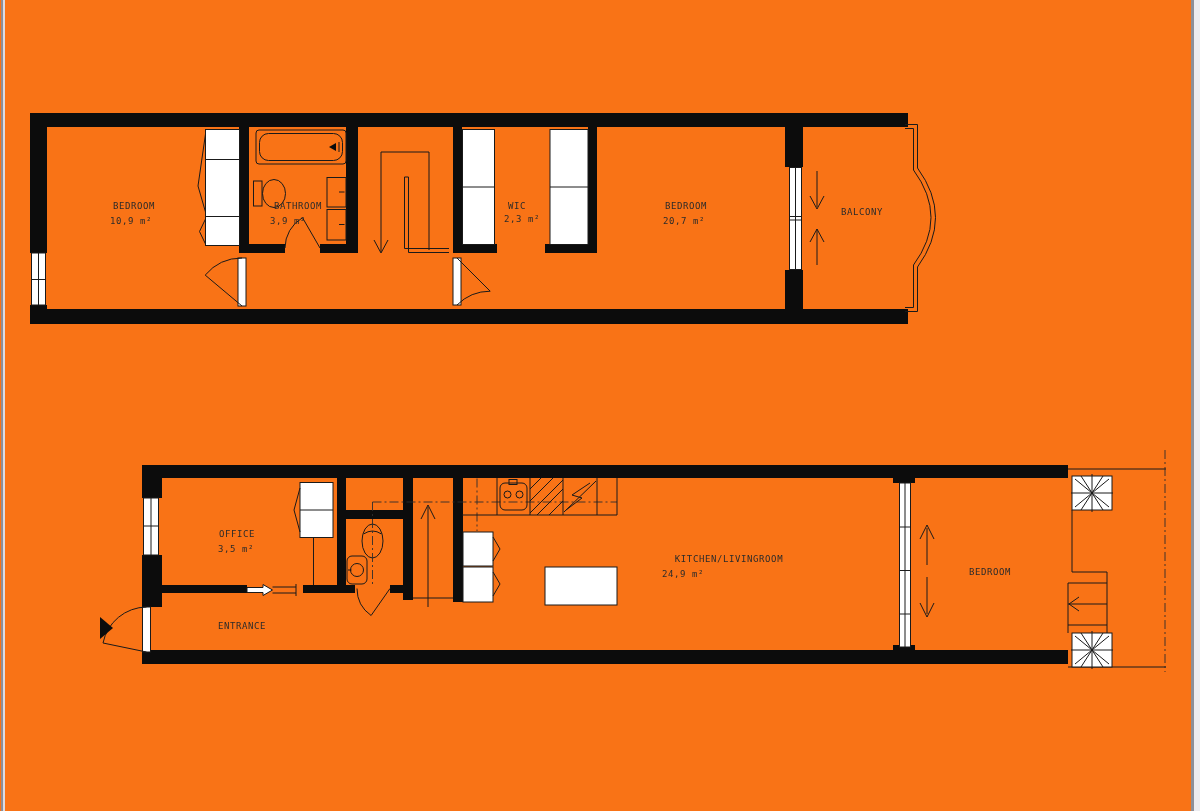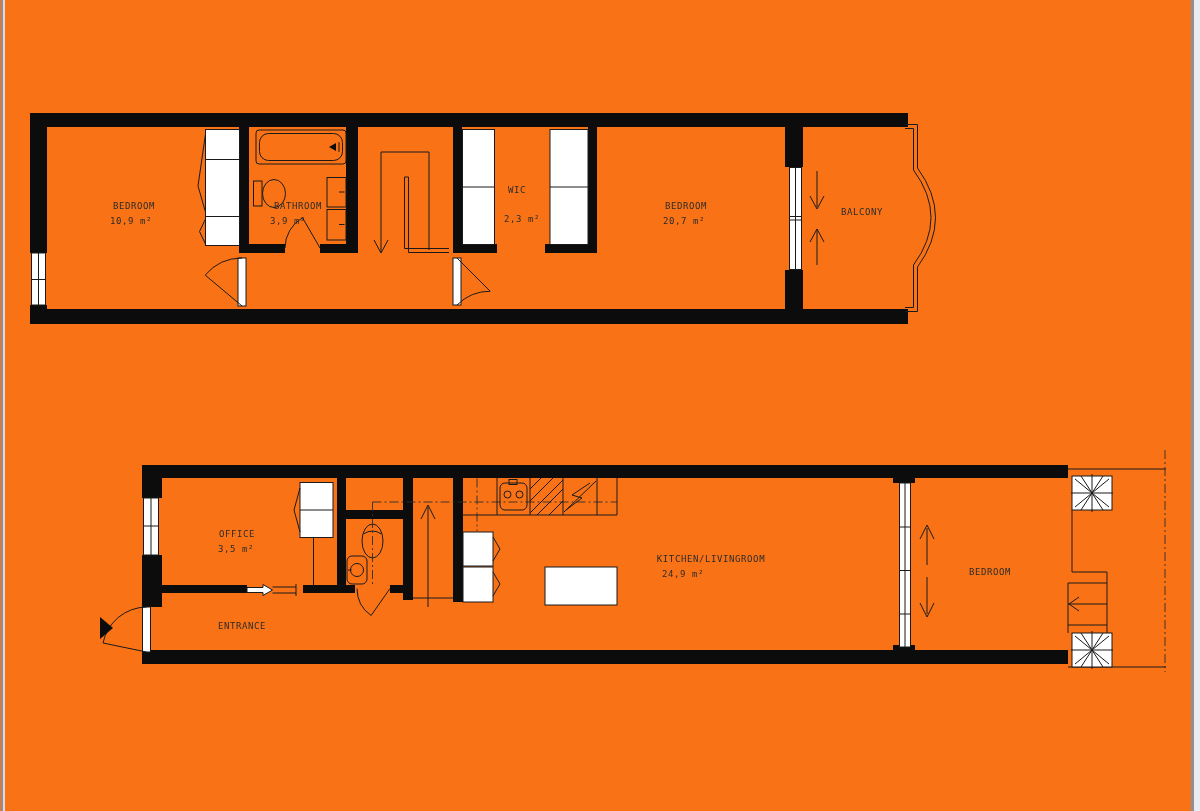--- a/index.html
+++ b/index.html
@@ -292,30 +292,30 @@
       <g>
         <line class="dd" x1="1165" y1="450" x2="1165" y2="672"></line>
       </g>
     </g>
   </svg>
 
   <div class="lbl" style="left:134px;top:206px">BEDROOM</div>
   <div class="lbl" style="left:131px;top:221px">10,9 m²</div>
   <div class="lbl" style="left:298px;top:206px">BATHROOM</div>
   <div class="lbl" style="left:288px;top:221px">3,9 m²</div>
-  <div class="lbl" style="left:517px;top:190px">WIC</div>
+  <div class="lbl" style="left:517px;top:206px">WIC</div>
   <div class="lbl" style="left:522px;top:219px">2,3 m²</div>
   <div class="lbl" style="left:686px;top:206px">BEDROOM</div>
   <div class="lbl" style="left:684px;top:221px">20,7 m²</div>
   <div class="lbl" style="left:862px;top:212px">BALCONY</div>
 
   <div class="lbl" style="left:237px;top:534px">OFFICE</div>
   <div class="lbl" style="left:236px;top:549px">3,5 m²</div>
   <div class="lbl" style="left:242px;top:626px">ENTRANCE</div>
-  <div class="lbl" style="left:711px;top:559px">KITCHEN/LIVINGROOM</div>
+  <div class="lbl" style="left:729px;top:559px">KITCHEN/LIVINGROOM</div>
   <div class="lbl" style="left:683px;top:574px">24,9 m²</div>
   <div class="lbl" style="left:990px;top:572px">BEDROOM</div>
 
   <div class="edge" id="edge-left-dark"></div>
   <div class="edge" id="edge-left-light"></div>
   <div class="edge" id="edge-right-dark"></div>
   <div class="edge" id="edge-right-light"></div>
 </div>
 
 </body></html>

